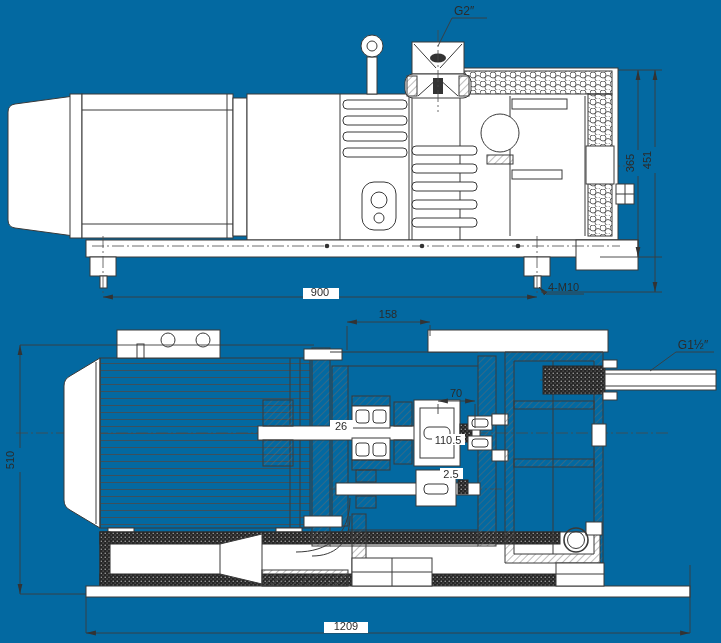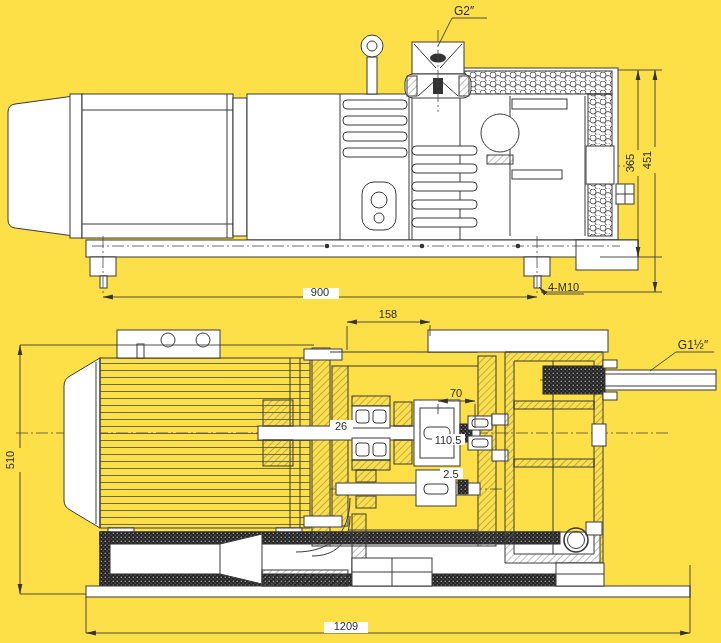--- a/index.html
+++ b/index.html
@@ -1,16 +1,16 @@
 <!DOCTYPE html>
 <html><head>
 <meta charset="utf-8">
 <style>
   html,body{margin:0;padding:0;background:#ffffff;}
-  .page{width:721px;height:643px;background:#fde047;position:relative;overflow:hidden;}
+  .page{width:721px;height:643px;background:#0369a1;position:relative;overflow:hidden;}
   svg{display:block;}
   text{font-family:"Liberation Sans","DejaVu Sans",sans-serif;font-size:11px;fill:#2b2b2b;}
   .ptxt{font-size:12px;}
   .ln{fill:none;stroke:#3a3a3a;stroke-width:1;}
   .lnW{fill:#ffffff;stroke:#3a3a3a;stroke-width:1;}
   .lnT{fill:none;stroke:#3a3a3a;stroke-width:1.6;}
   .cl{fill:none;stroke:#4a4a4a;stroke-width:0.8;stroke-dasharray:12 3 2 3;}
   .dim{fill:none;stroke:#3c3c3c;stroke-width:0.9;}
   .hat{fill:url(#hatch);stroke:#3a3a3a;stroke-width:1;}
   .msh{fill:url(#mesh);stroke:#3a3a3a;stroke-width:1;}

